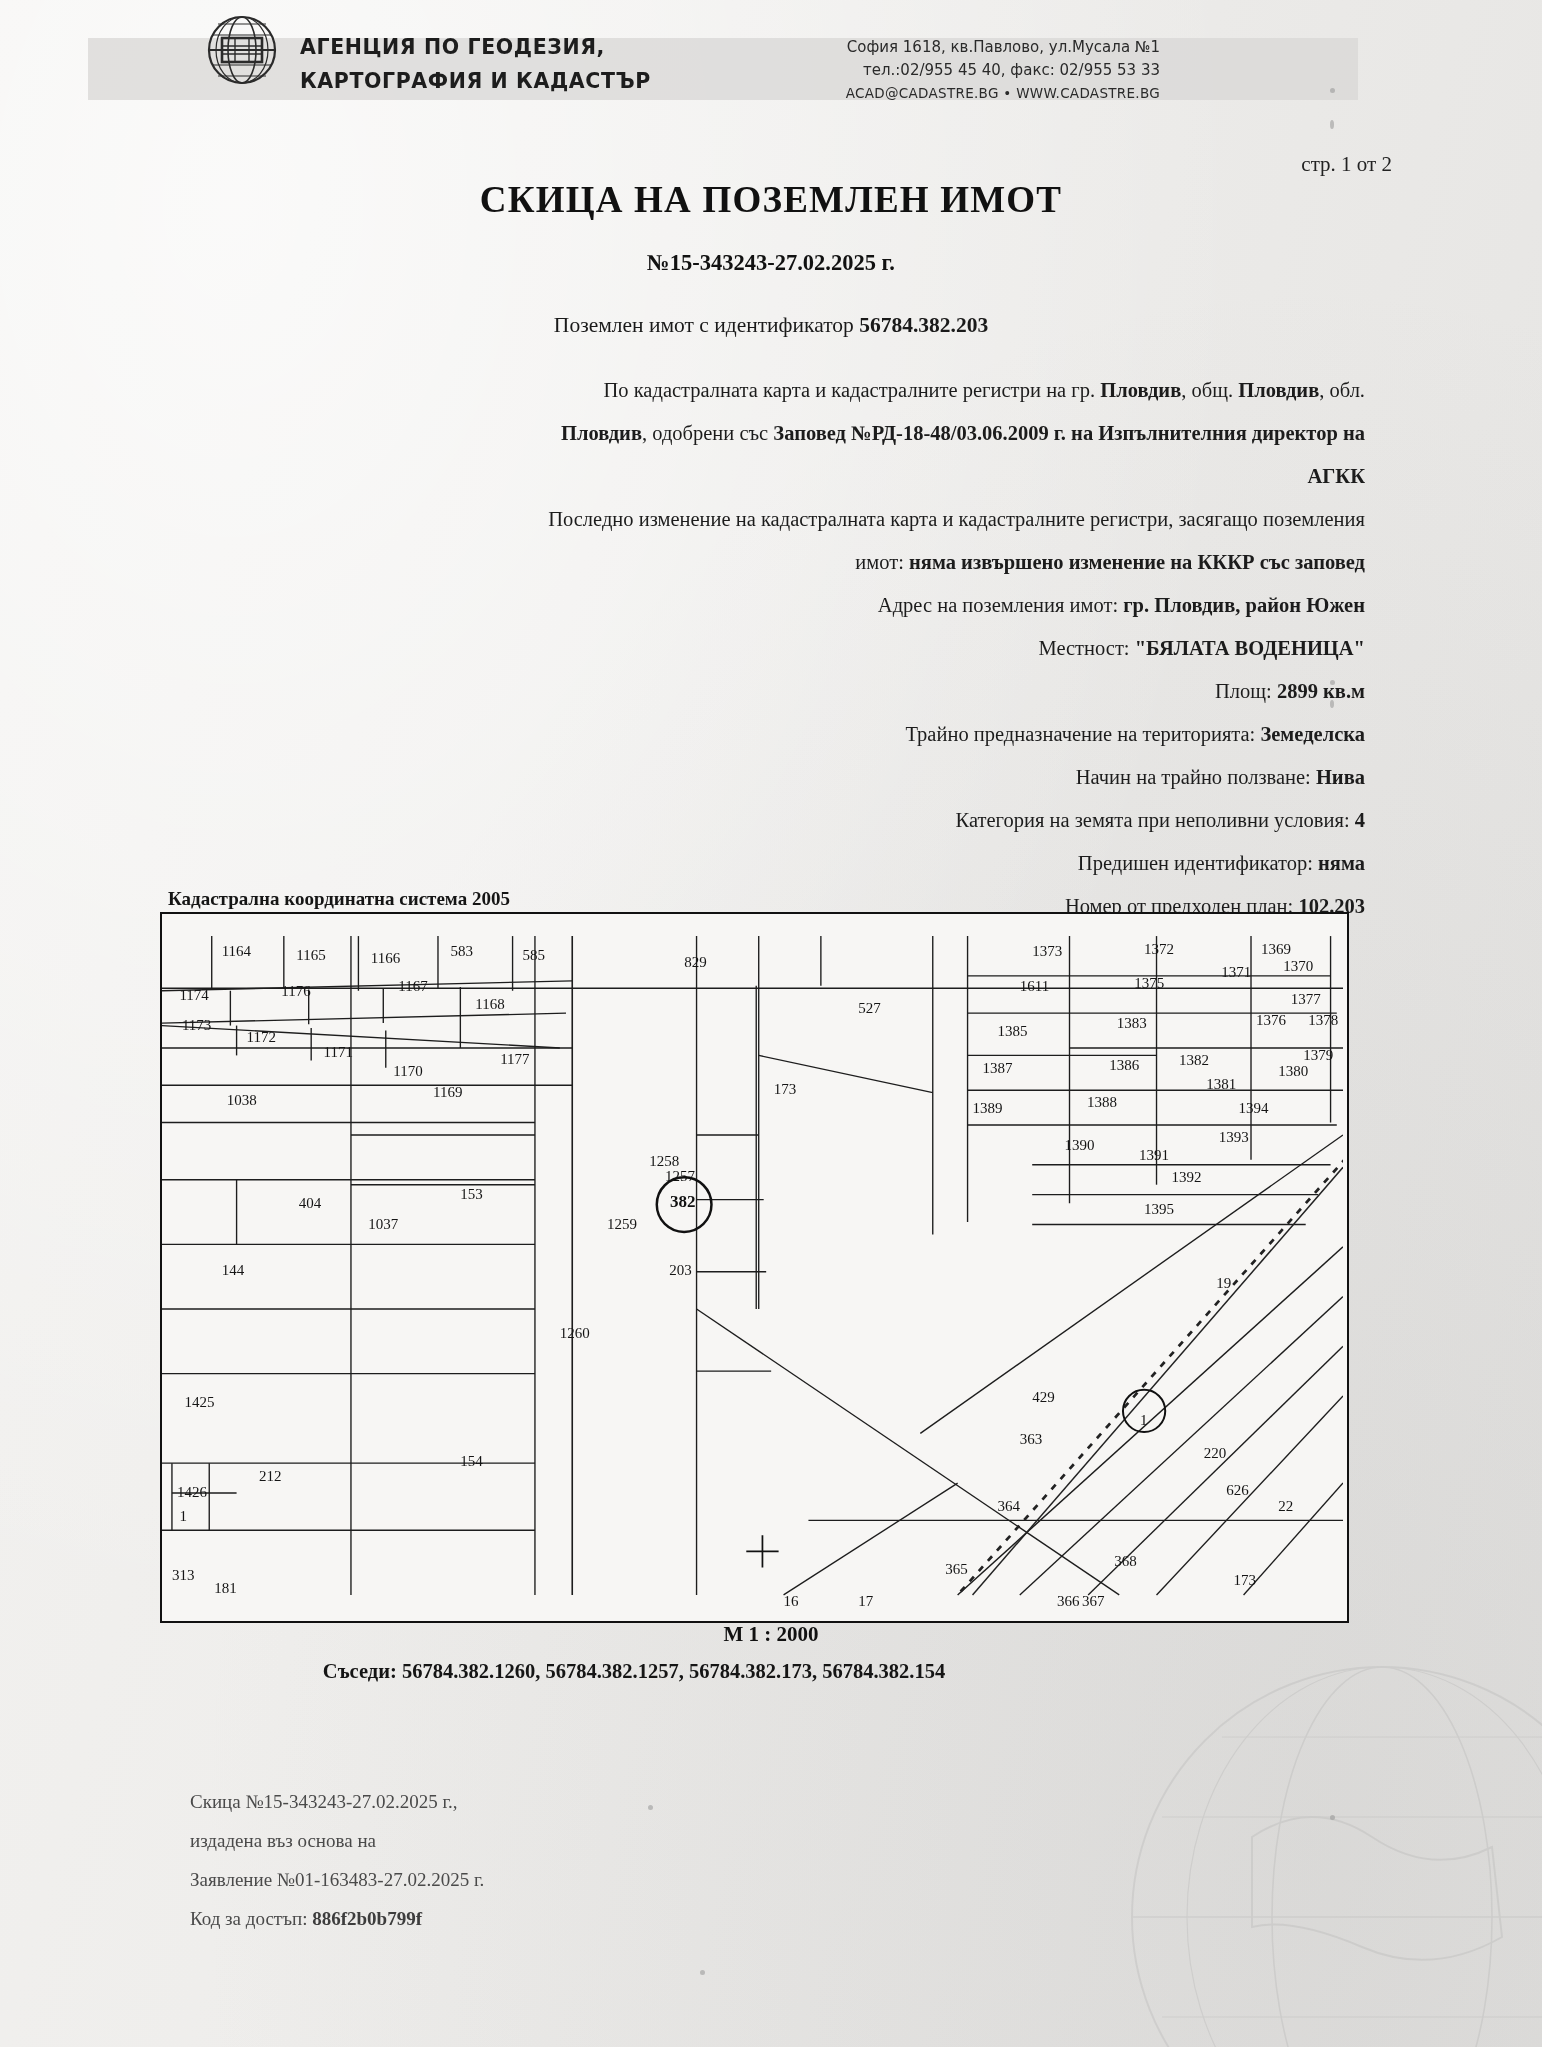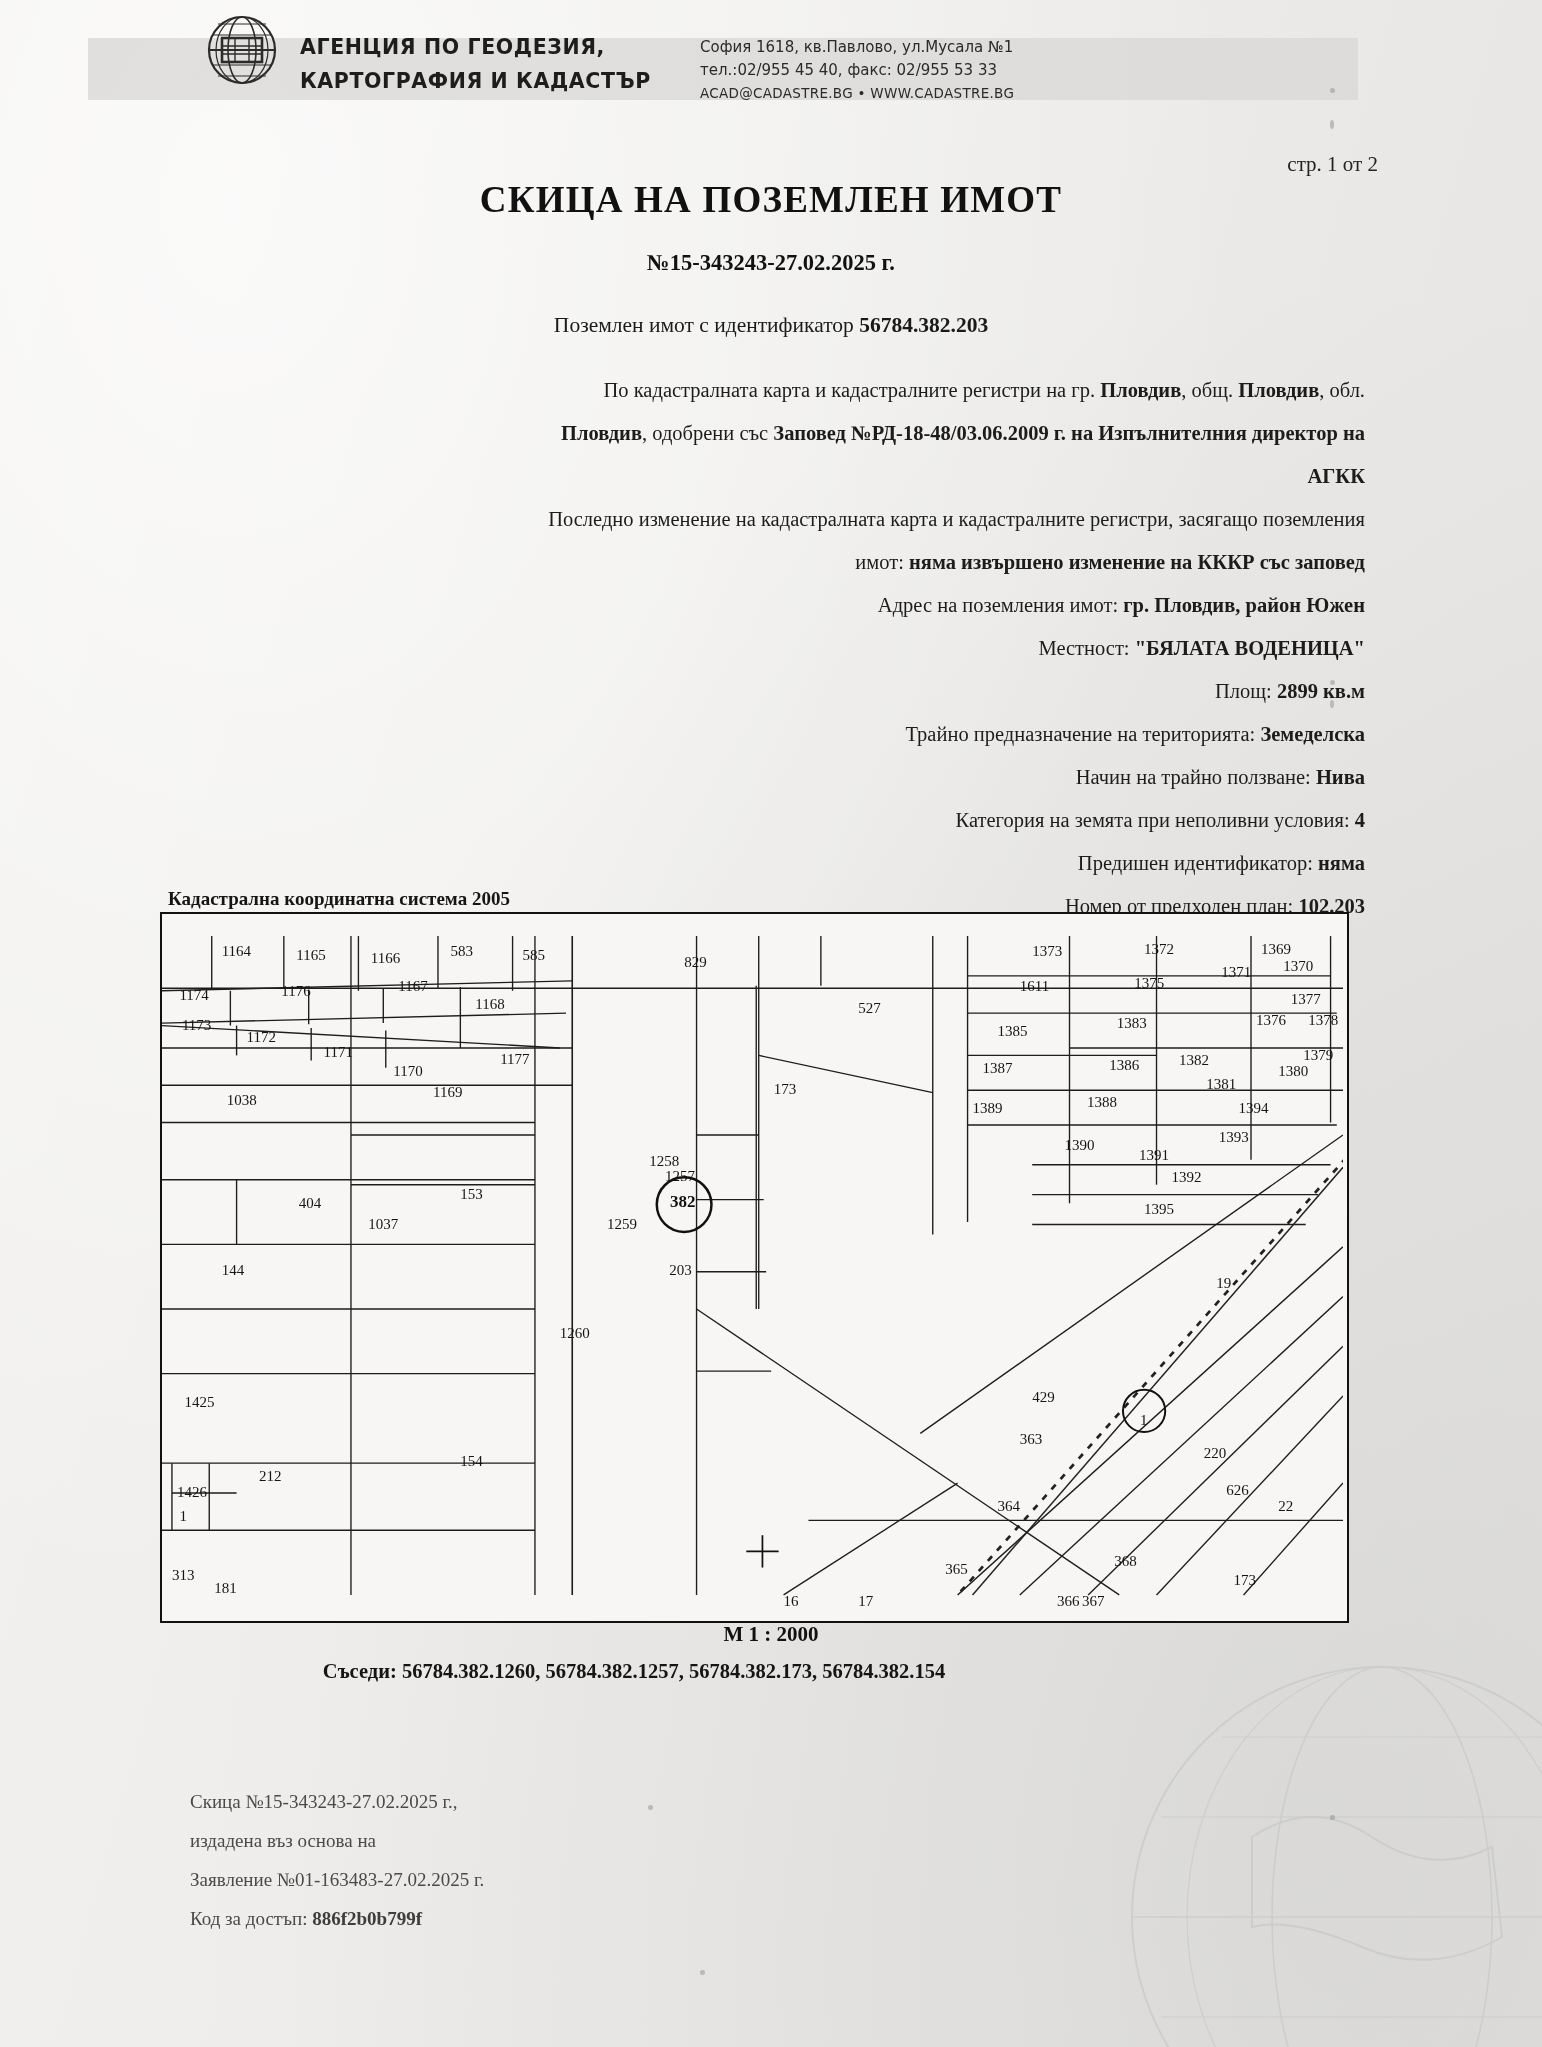--- a/index.html
+++ b/index.html
@@ -58,30 +58,30 @@
     font-size: 20.5px;
     letter-spacing: 0.6px;
     line-height: 34px;
     color: #1d1d1d;
     text-transform: none;
   }
   .contact {
     position: absolute;
     left: 700px; top: 36px;
     width: 460px;
-    text-align: left;
+    text-align: right;
     font-family: "DejaVu Sans", sans-serif;
     font-size: 15px;
     line-height: 23px;
     color: #2a2a2a;
   }
   .contact .small { font-size: 13.5px; letter-spacing: 0.3px; }
   .page-num {
     position: absolute;
-    right: 164px; top: 152px;
+    right: 150px; top: 152px;
     font-size: 21px;
     color: #222;
   }
 
   
   .doc-title {
     position: absolute;
     left: 0; top: 178px;
     width: 1542px;
     text-align: center;

